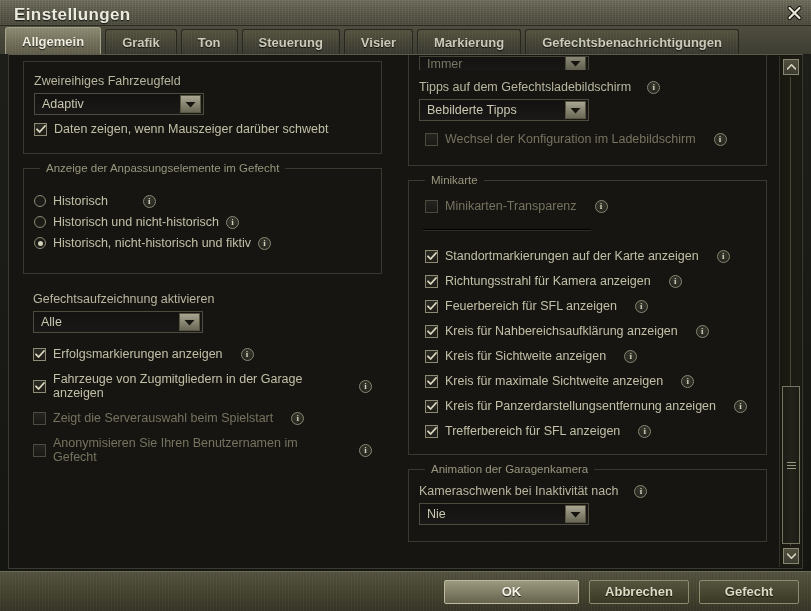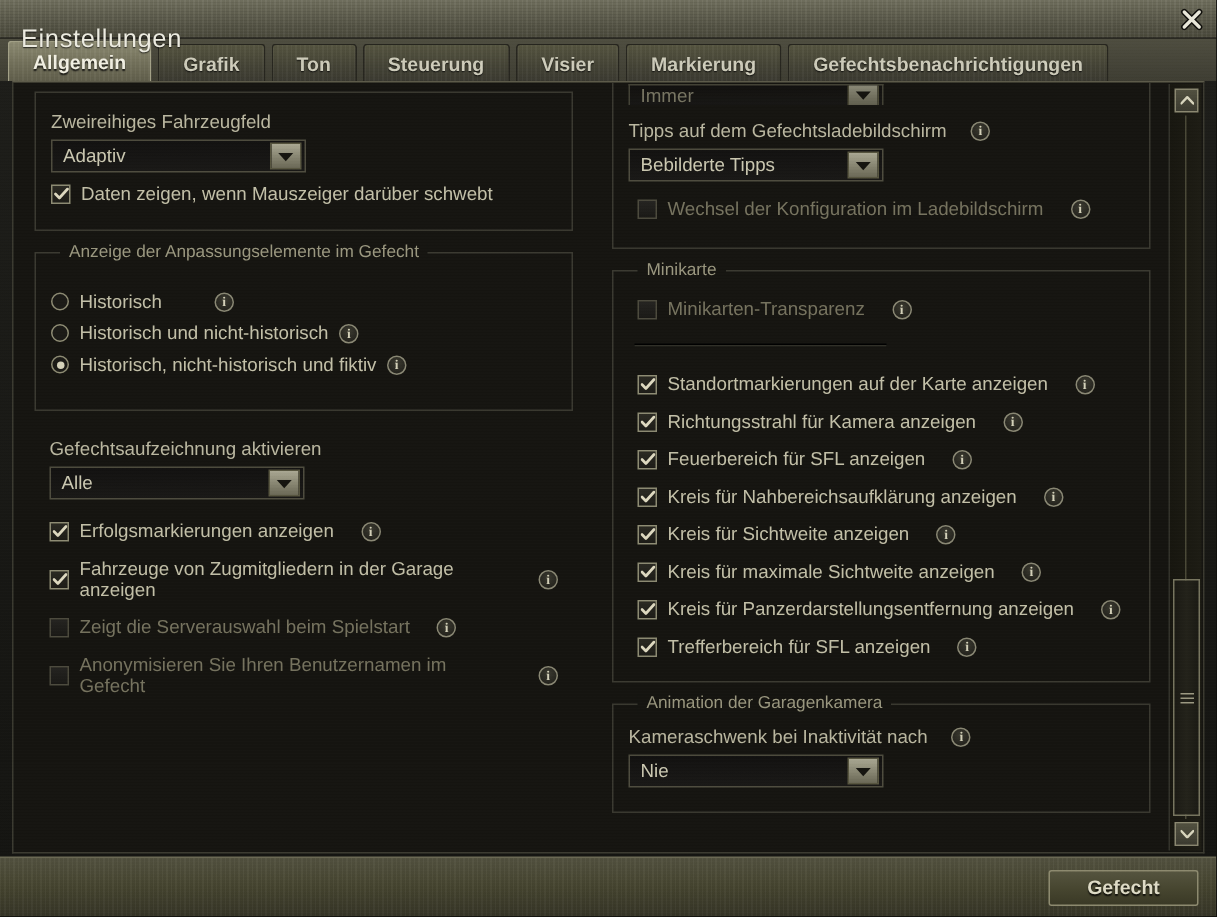--- a/index.html
+++ b/index.html
@@ -27,22 +27,22 @@
     border-bottom: 1px solid #2a2922;
   }
   .titlebar::after {
     content: ""; position: absolute; inset: 0;
     background-image:
       repeating-linear-gradient(90deg, rgba(255,255,255,0.035) 0 1px, rgba(0,0,0,0.03) 1px 3px),
       repeating-linear-gradient(0deg, rgba(255,255,255,0.02) 0 1px, rgba(0,0,0,0.02) 1px 2px);
     pointer-events: none;
   }
   .title-text {
-    position: absolute; left: 14px; top: 16px;
-    font-size: 17px; font-weight: normal; letter-spacing: 0.4px;
+    position: absolute; left: 14px; top: 5px;
+    font-size: 17px; font-weight: bold; letter-spacing: 0.4px;
     color: #ecebe0;
     text-shadow: 0 1px 1px rgba(0,0,0,0.75);
     z-index: 2;
   }
   .close-btn {
     position: absolute; right: 7px; top: 3px;
     width: 20px; height: 20px;
     z-index: 3; cursor: pointer;
     display: flex; align-items: center; justify-content: center;
   }
@@ -555,17 +555,19 @@
       </div>
       <div class="sb-btn sb-down">
         <svg width="9" height="6" viewBox="0 0 9 6">
             <path d="M0.5 1 L4.5 5.2 L8.5 1" stroke="#d8d5bd" stroke-width="1.6" fill="none" stroke-linecap="round" stroke-linejoin="round"></path>
           </svg>
       </div>
     </div>
   </div>
 
   <div class="footer">
+    <div class="btn primary">OK</div>
+    <div class="btn">Abbrechen</div>
     <div class="btn">Gefecht</div>
   </div>
 
   <div class="grain"></div>
 </div>
 
 </body></html>

